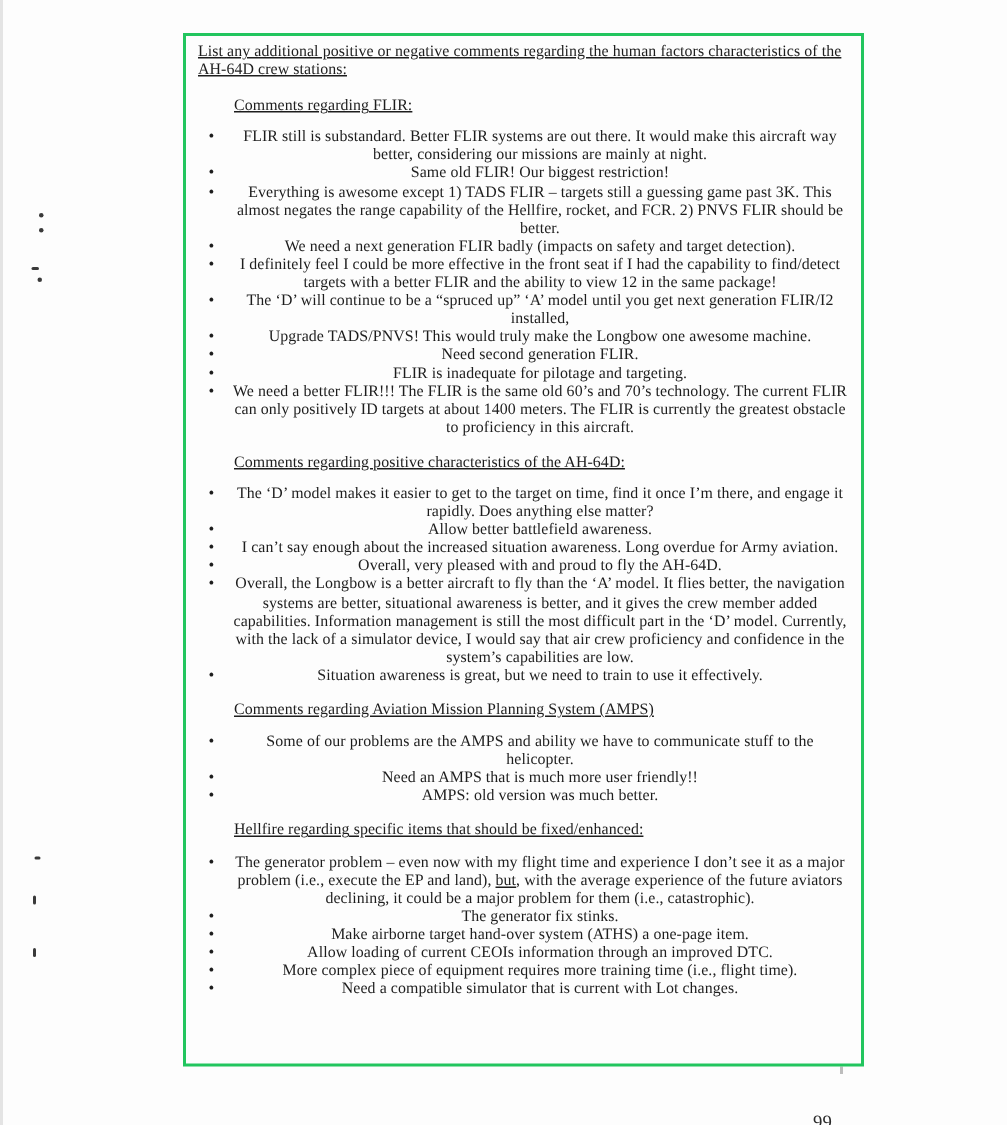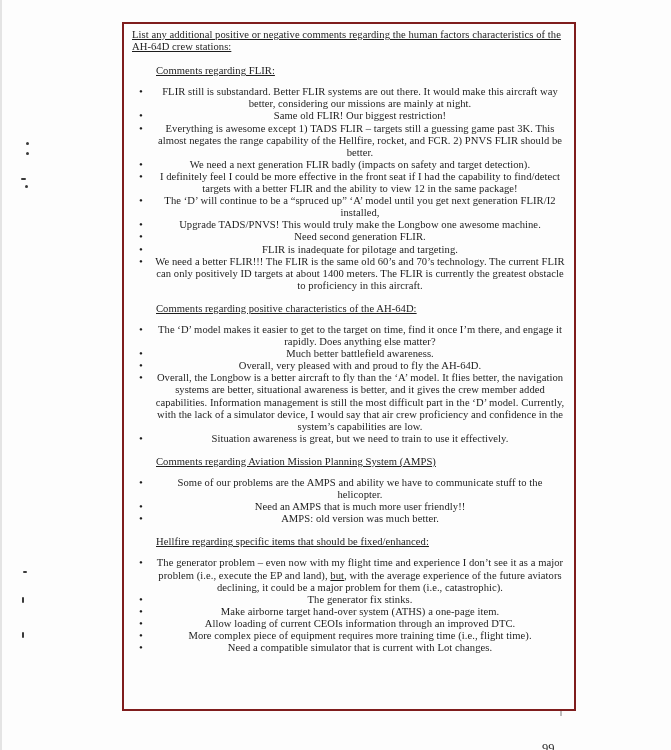--- a/index.html
+++ b/index.html
@@ -22,21 +22,21 @@
     left: 0; top: 0;
     width: 2px; height: 750px;
     background: #e4e4e4;
   }
   .doc-box {
     position: absolute;
     left: 122px;
     top: 22px;
     width: 434px;
     height: 680px;
-    border: 2px solid #7f1d1d;
+    border: 2px solid #22c55e;
     background: #fdfdfd;
     padding: 5px 8px 0 8px;
     box-sizing: content-box;
     color: #1d1d1d;
     font-size: 10.6px;
     line-height: 12.1px;
     letter-spacing: 0.05px;
   }
   .intro {
     margin: 0 0 12px 0;
@@ -112,21 +112,22 @@
           <li>I definitely feel I could be more effective in the front seat if I had the capability to find/detect targets with a better FLIR and the ability to view 12 in the same package!</li>
           <li>The ‘D’ will continue to be a “spruced up” ‘A’ model until you get next generation FLIR/I2 installed,</li>
           <li>Upgrade TADS/PNVS! This would truly make the Longbow one awesome machine.</li>
           <li>Need second generation FLIR.</li>
           <li>FLIR is inadequate for pilotage and targeting.</li>
           <li>We need a better FLIR!!! The FLIR is the same old 60’s and 70’s technology. The current FLIR can only positively ID targets at about 1400 meters. The FLIR is currently the greatest obstacle to proficiency in this aircraft.</li>
         </ul>
         <p class="heading">Comments regarding positive characteristics of the AH-64D:</p>
         <ul class="bullets">
           <li>The ‘D’ model makes it easier to get to the target on time, find it once I’m there, and engage it rapidly. Does anything else matter?</li>
-          <li>Much better battlefield awareness.</li>
+          <li>Allow better battlefield awareness.</li>
+          <li>I can’t say enough about the increased situation awareness. Long overdue for Army aviation.</li>
           <li>Overall, very pleased with and proud to fly the AH-64D.</li>
           <li>Overall, the Longbow is a better aircraft to fly than the ‘A’ model. It flies better, the navigation systems are better, situational awareness is better, and it gives the crew member added capabilities. Information management is still the most difficult part in the ‘D’ model. Currently, with the lack of a simulator device, I would say that air crew proficiency and confidence in the system’s capabilities are low.</li>
           <li>Situation awareness is great, but we need to train to use it effectively.</li>
         </ul>
         <p class="heading">Comments regarding Aviation Mission Planning System (AMPS)</p>
         <ul class="bullets">
           <li>Some of our problems are the AMPS and ability we have to communicate stuff to the helicopter.</li>
           <li>Need an AMPS that is much more user friendly!!</li>
           <li>AMPS:  old version was much better.</li>
         </ul>

